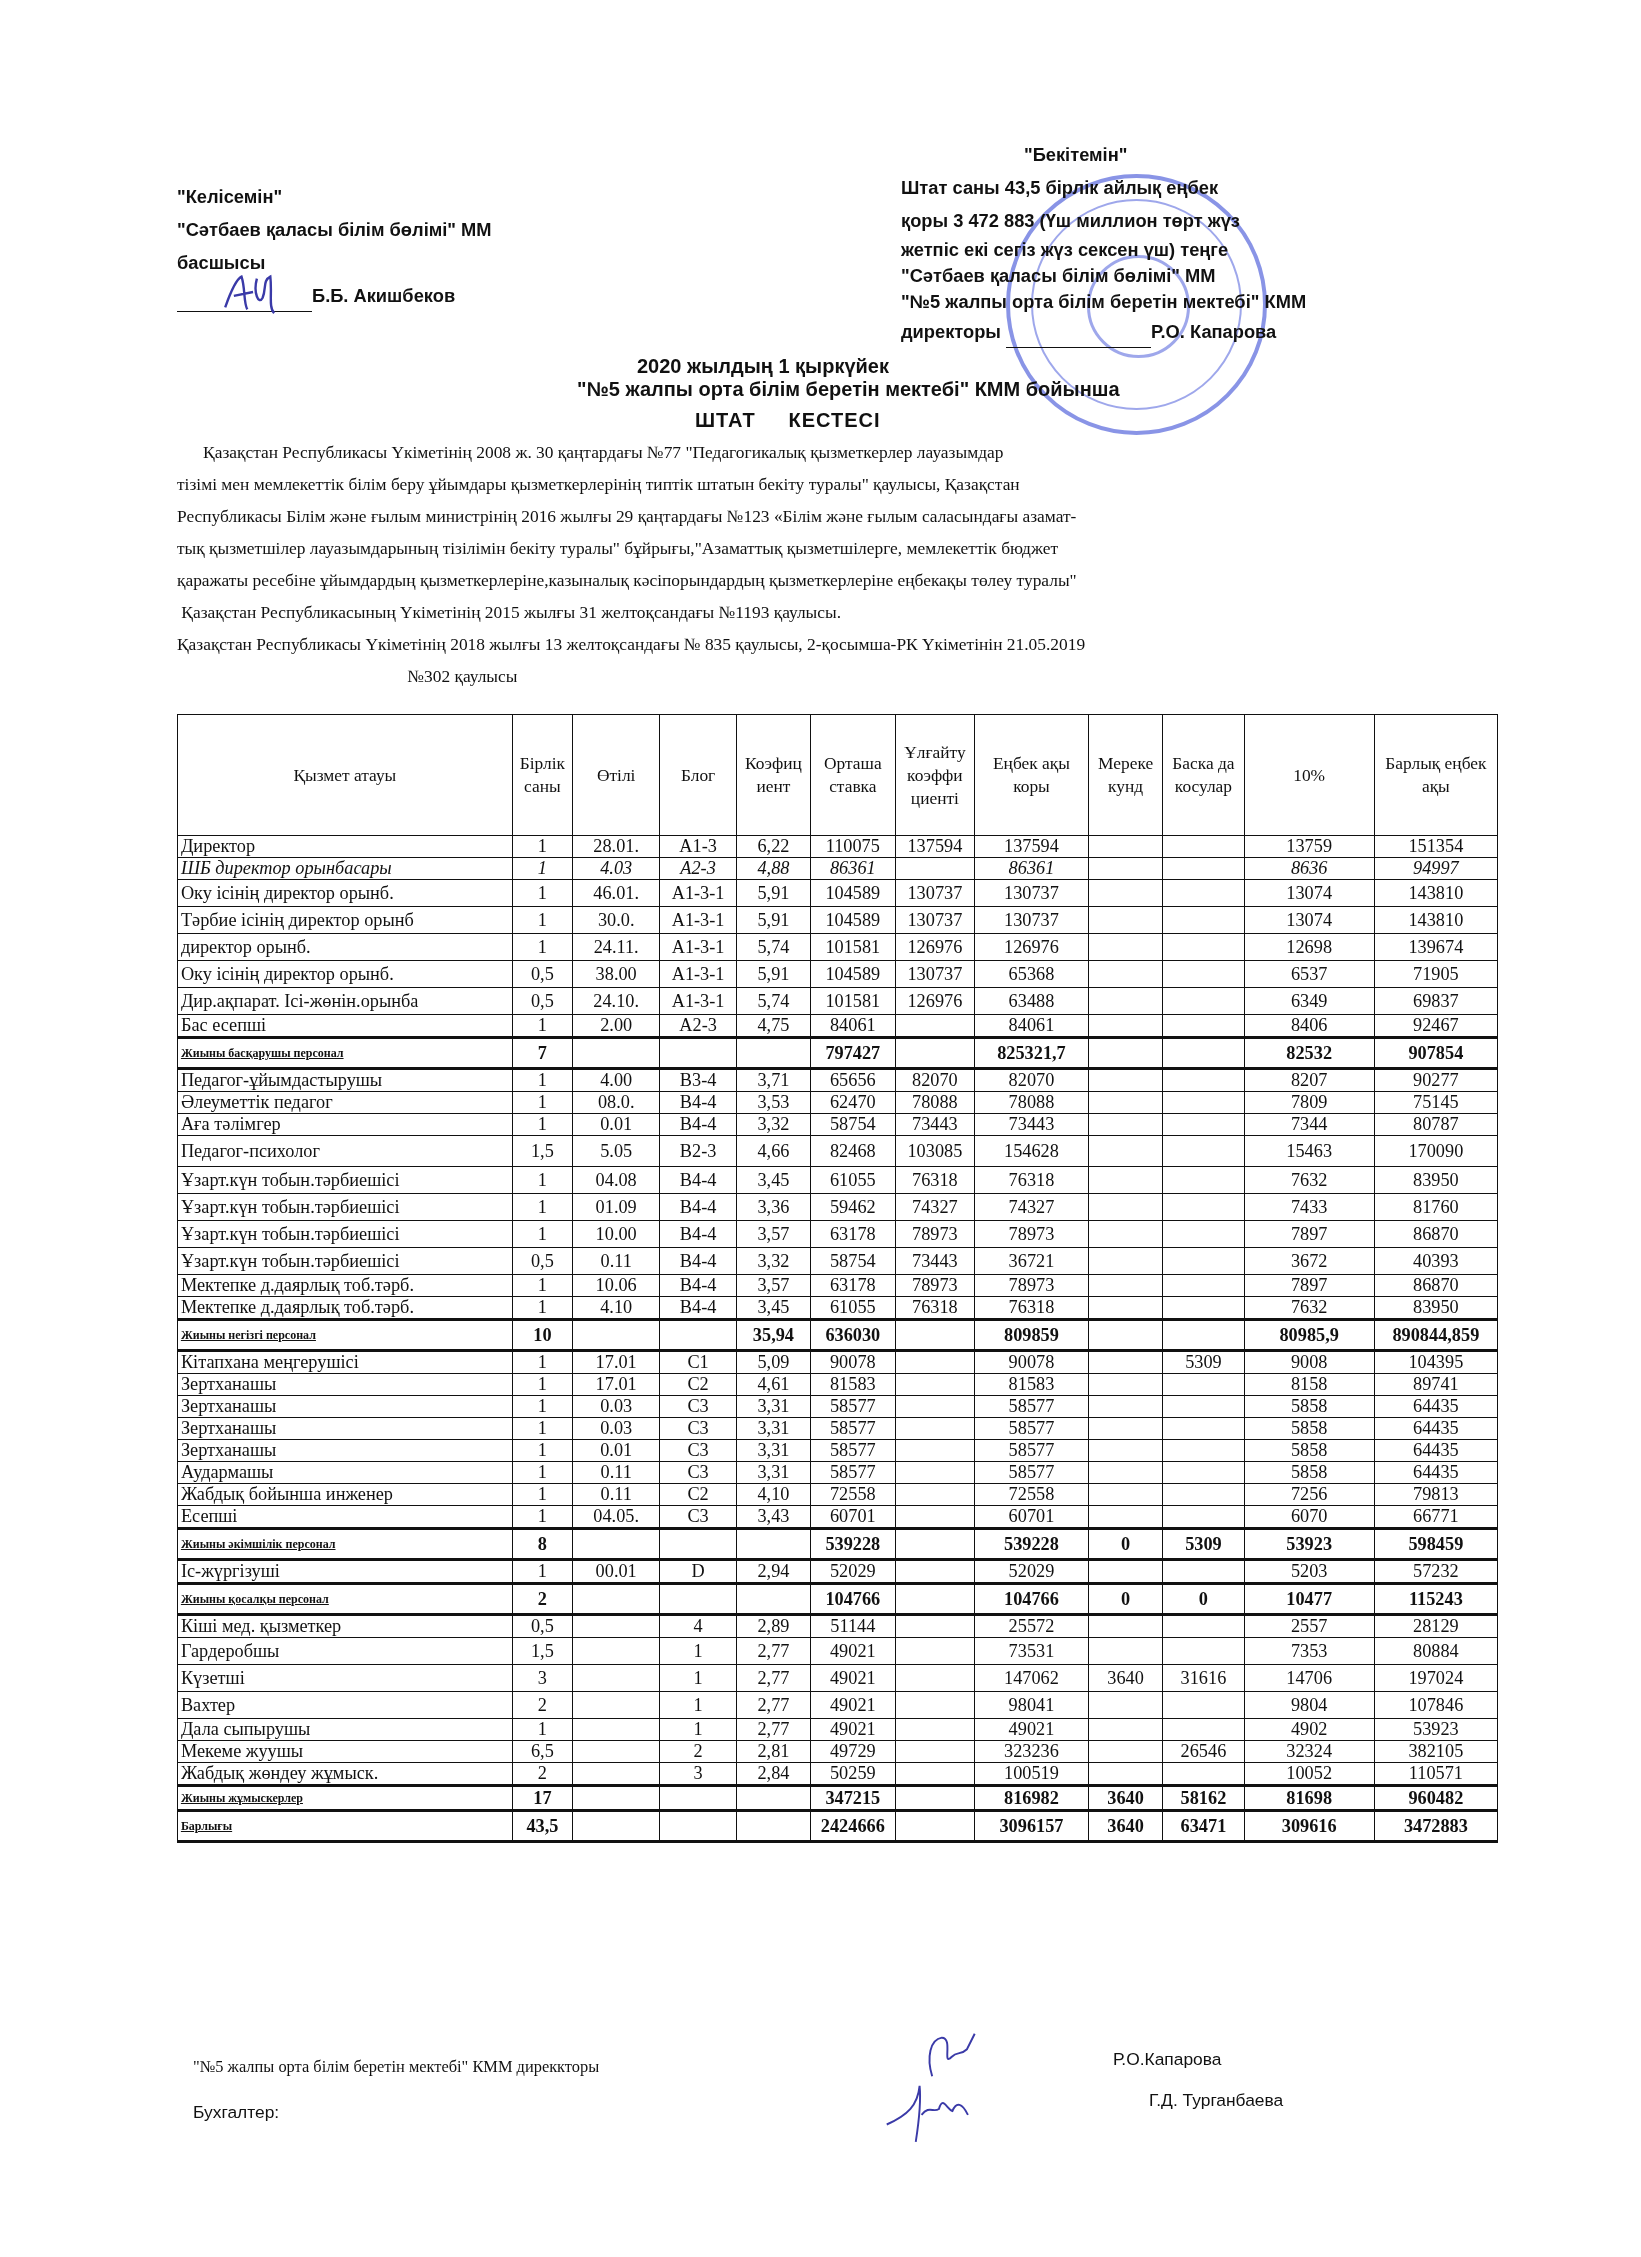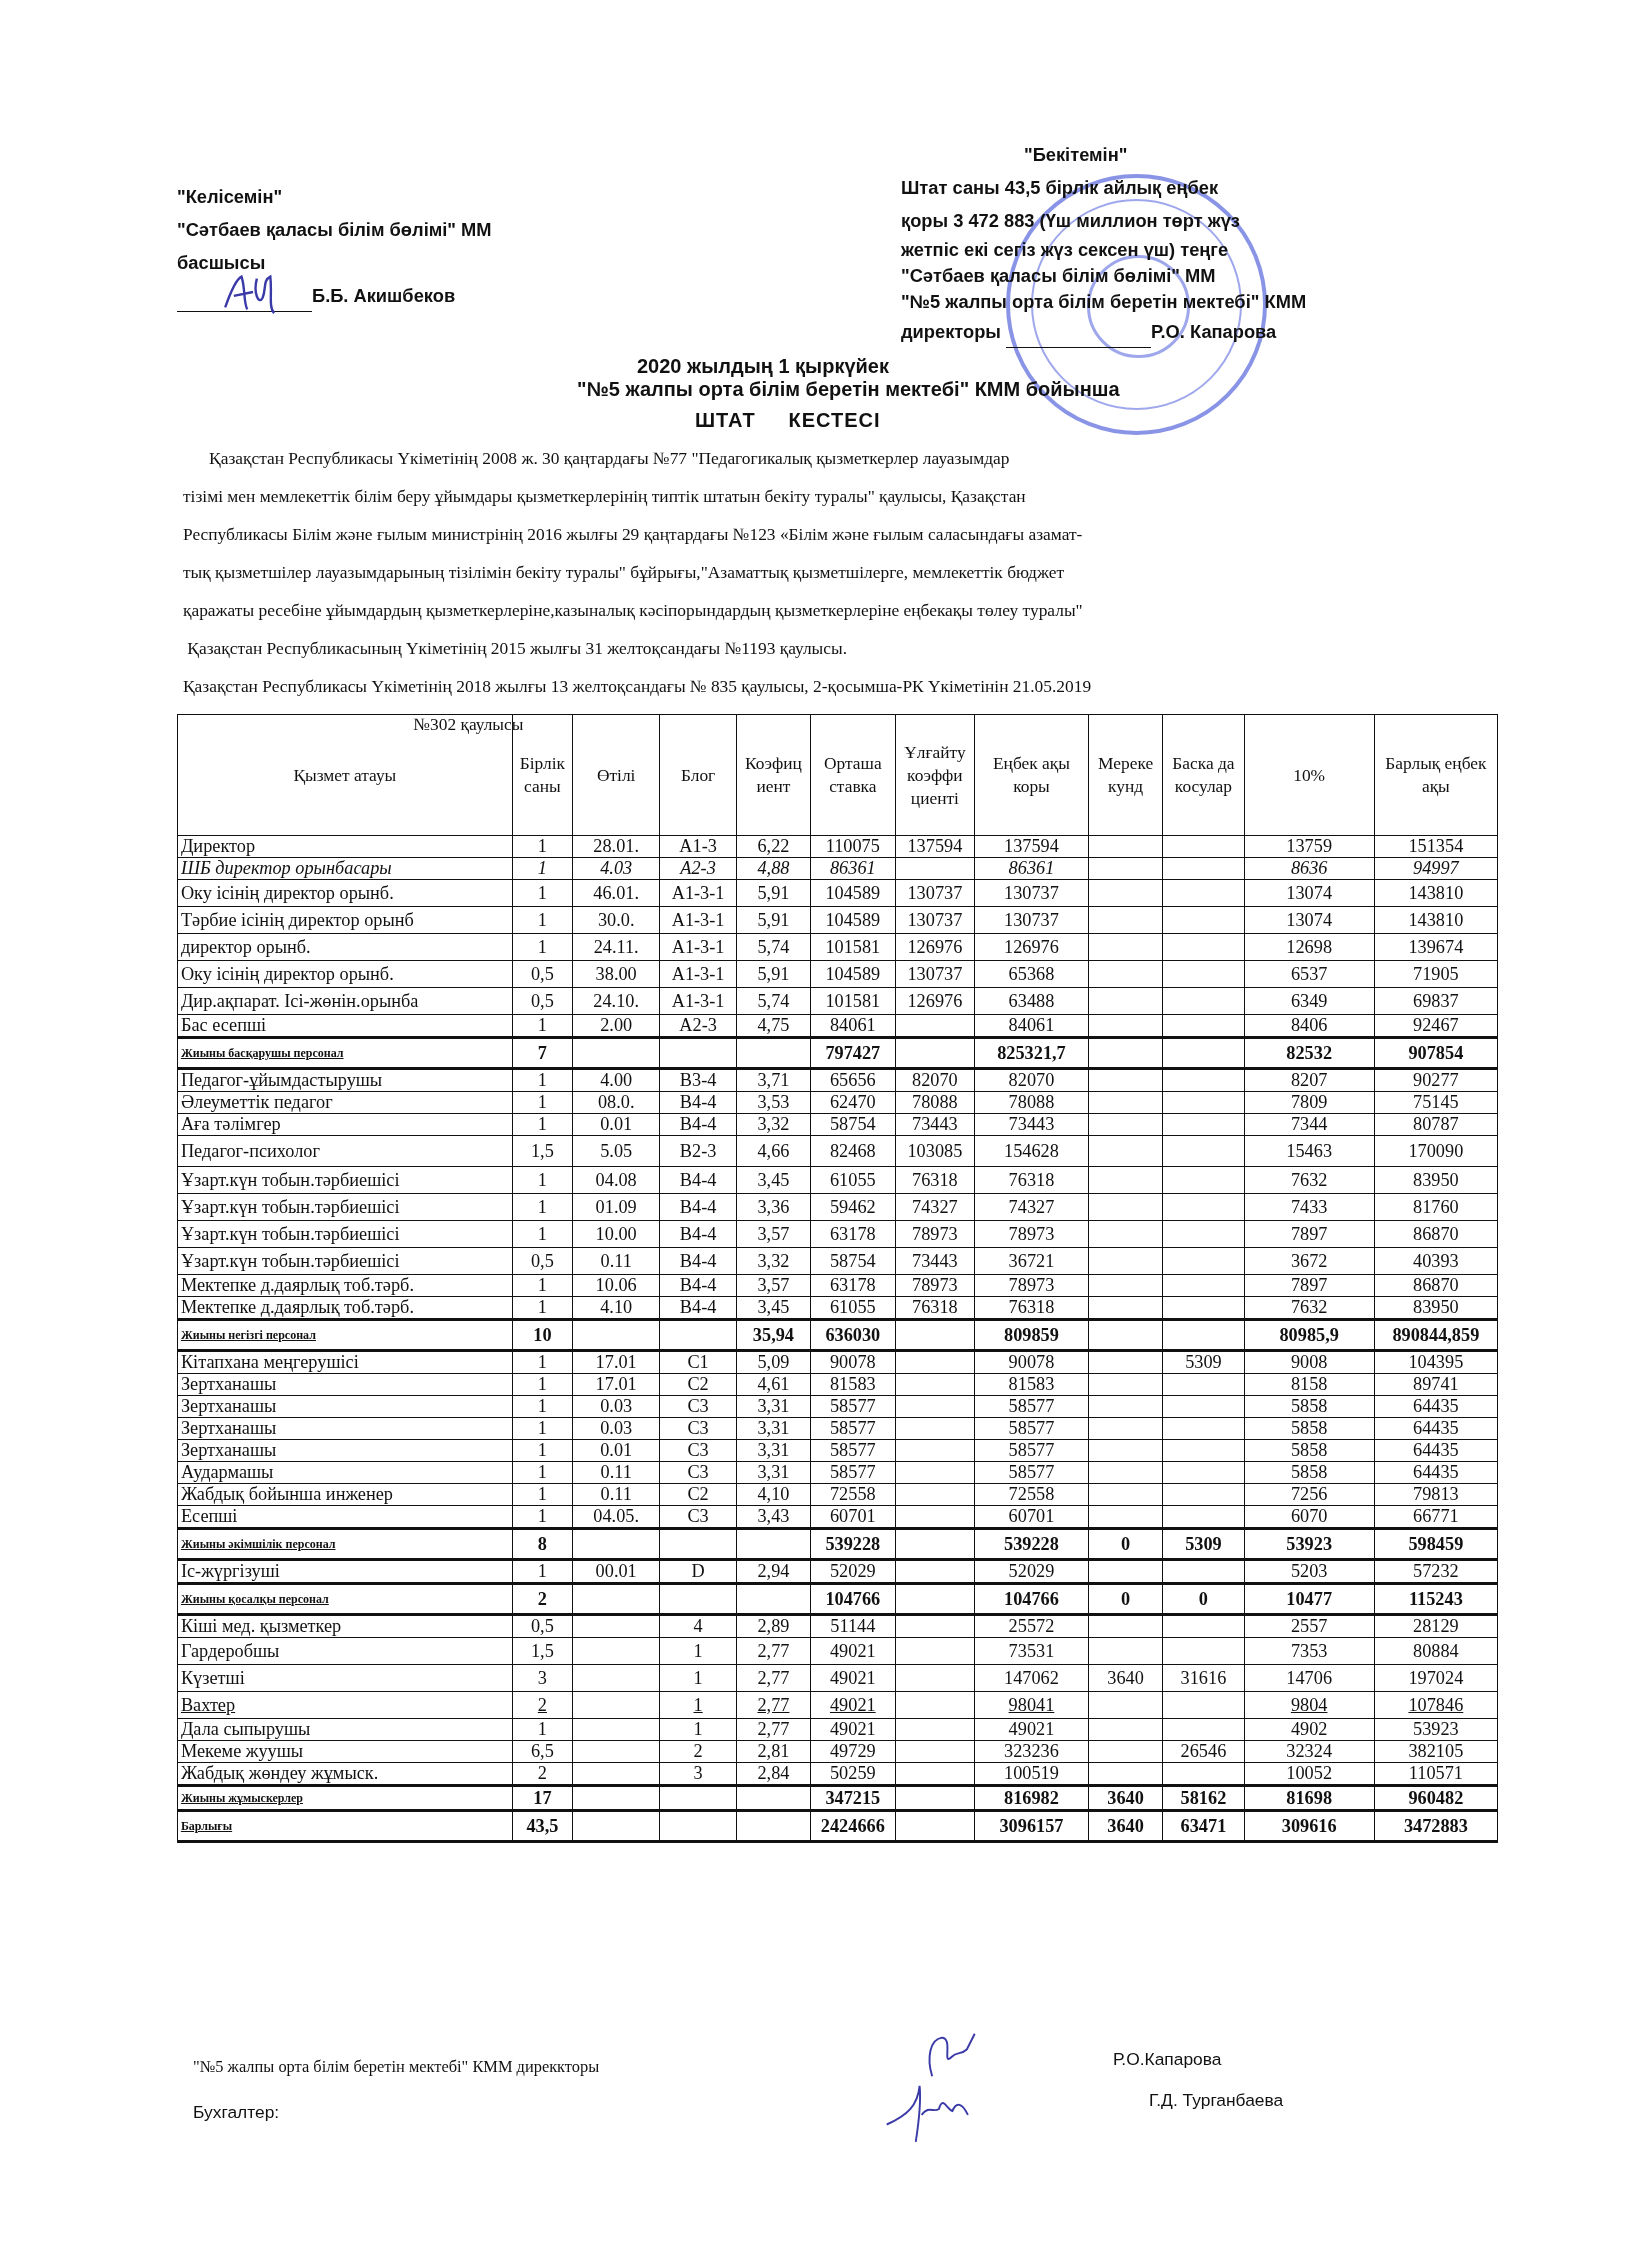--- a/index.html
+++ b/index.html
@@ -20,21 +20,21 @@
            border:2.9px solid rgba(40,60,210,0.45); }
   .stamp::after { content:""; position:absolute; left:77px; top:77px; width:97px; height:97px; border-radius:50%;
            border:3.9px solid rgba(40,60,210,0.45); }
 
   .title-block { position:absolute; top:355px; left:0; width:1641px; font-size:20px; font-weight:bold; }
   .title-block .l1 { position:absolute; left:637px; top:0; }
   .title-block .l2 { position:absolute; left:577px; top:23px; }
   .title-block .l3 { position:absolute; left:695px; top:54px; letter-spacing:1px; }
 
   .intro { position:absolute; left:177px; top:436px; width:1284px; font-size:17.4px; line-height:32px; }
-  .intro p { margin:6px; white-space:nowrap; }
+  .intro p { margin:0; white-space:nowrap; }
 
   table.staff { position:absolute; left:177px; top:714px; width:1321px; border-collapse:collapse; font-size:18.3px; }
   table.staff th, table.staff td { border:1.9px solid #111; padding:0 2.9px; text-align:center; white-space:nowrap; }
   table.staff th { font-weight:normal; height:120px; font-size:17.4px; line-height:23px; white-space:normal; }
   table.staff td.name { text-align:left; }
   table.staff tr.total td { font-weight:bold; border-top:3.9px solid #111; border-bottom:3.9px solid #111; }
   table.staff tr.total td.name { font-size:12px;text-decoration:underline; }
 
   .footer { position:absolute; left:193px; top:2057px; font-size:16.4px; }
   .footer .dir { position:absolute; left:0; top:0; white-space:nowrap; }
@@ -592,21 +592,21 @@
         <td>1</td>
         <td>2,77</td>
         <td>49021</td>
         <td></td>
         <td>147062</td>
         <td>3640</td>
         <td>31616</td>
         <td>14706</td>
         <td>197024</td>
       </tr>
-      <tr style="height: 27px; text-decoration: underline;">
+      <tr style="height: 27px;">
         <td class="name">Вахтер</td>
         <td>2</td>
         <td></td>
         <td>1</td>
         <td>2,77</td>
         <td>49021</td>
         <td></td>
         <td>98041</td>
         <td></td>
         <td></td>

